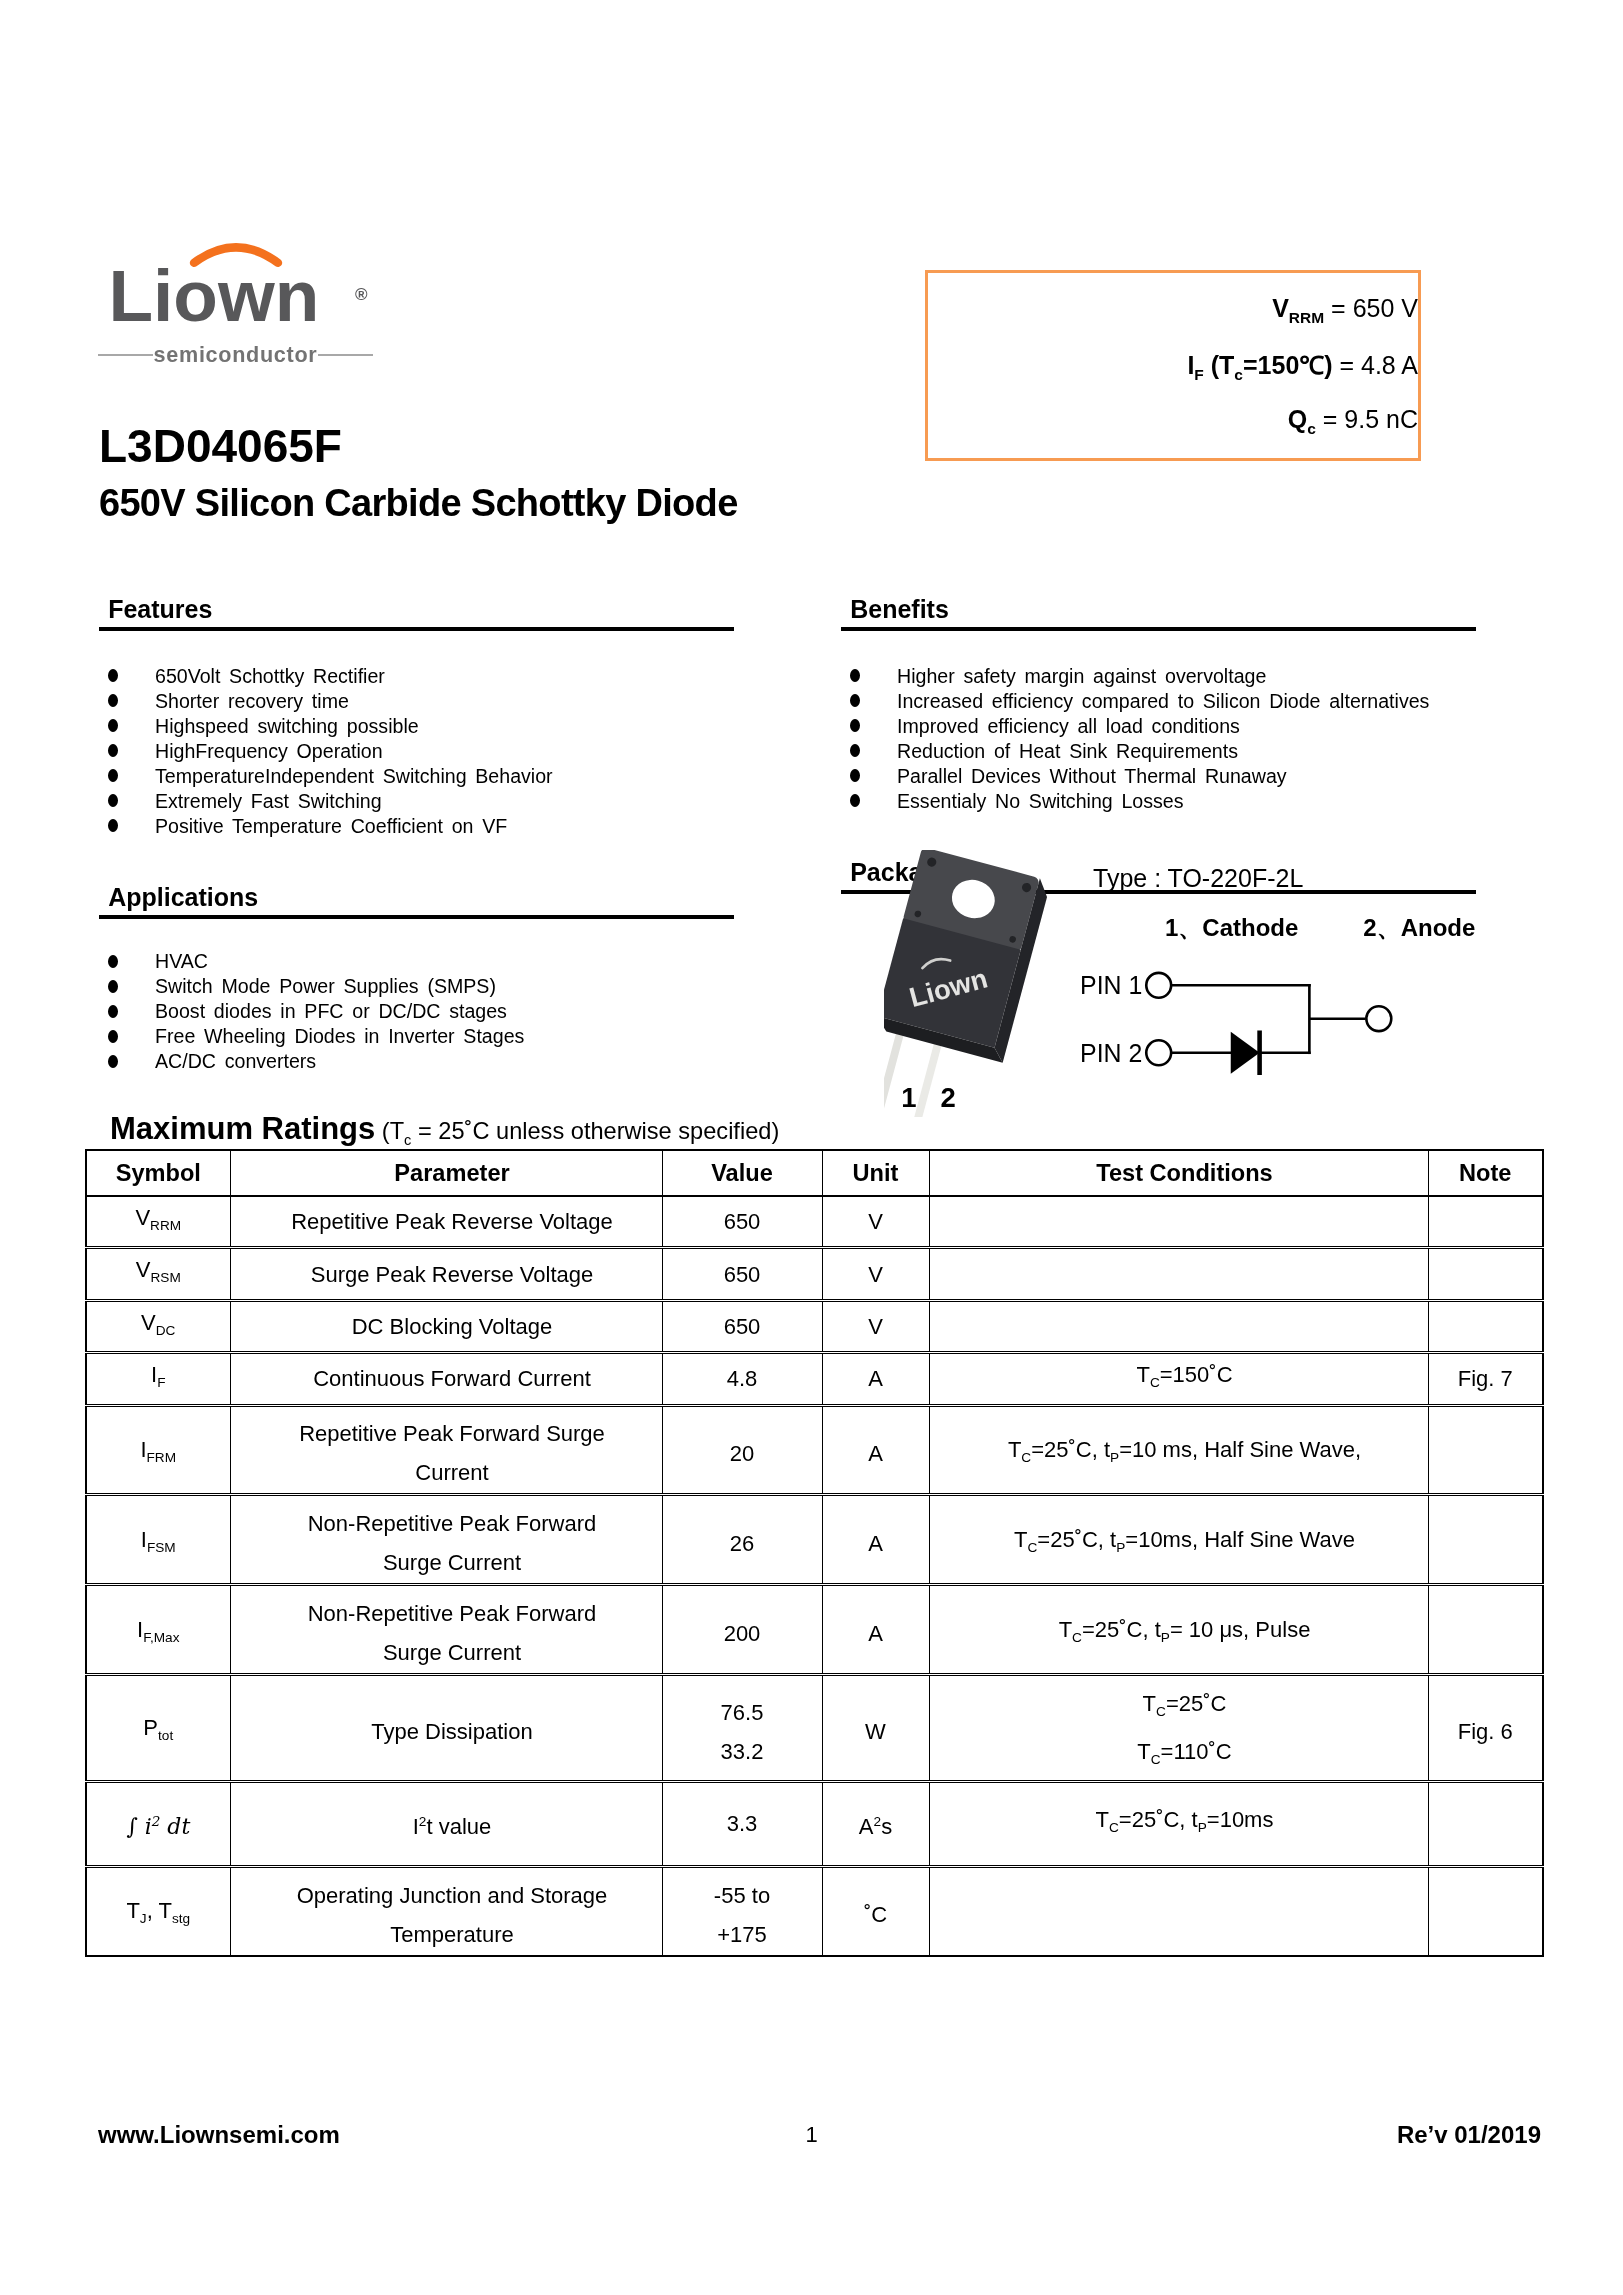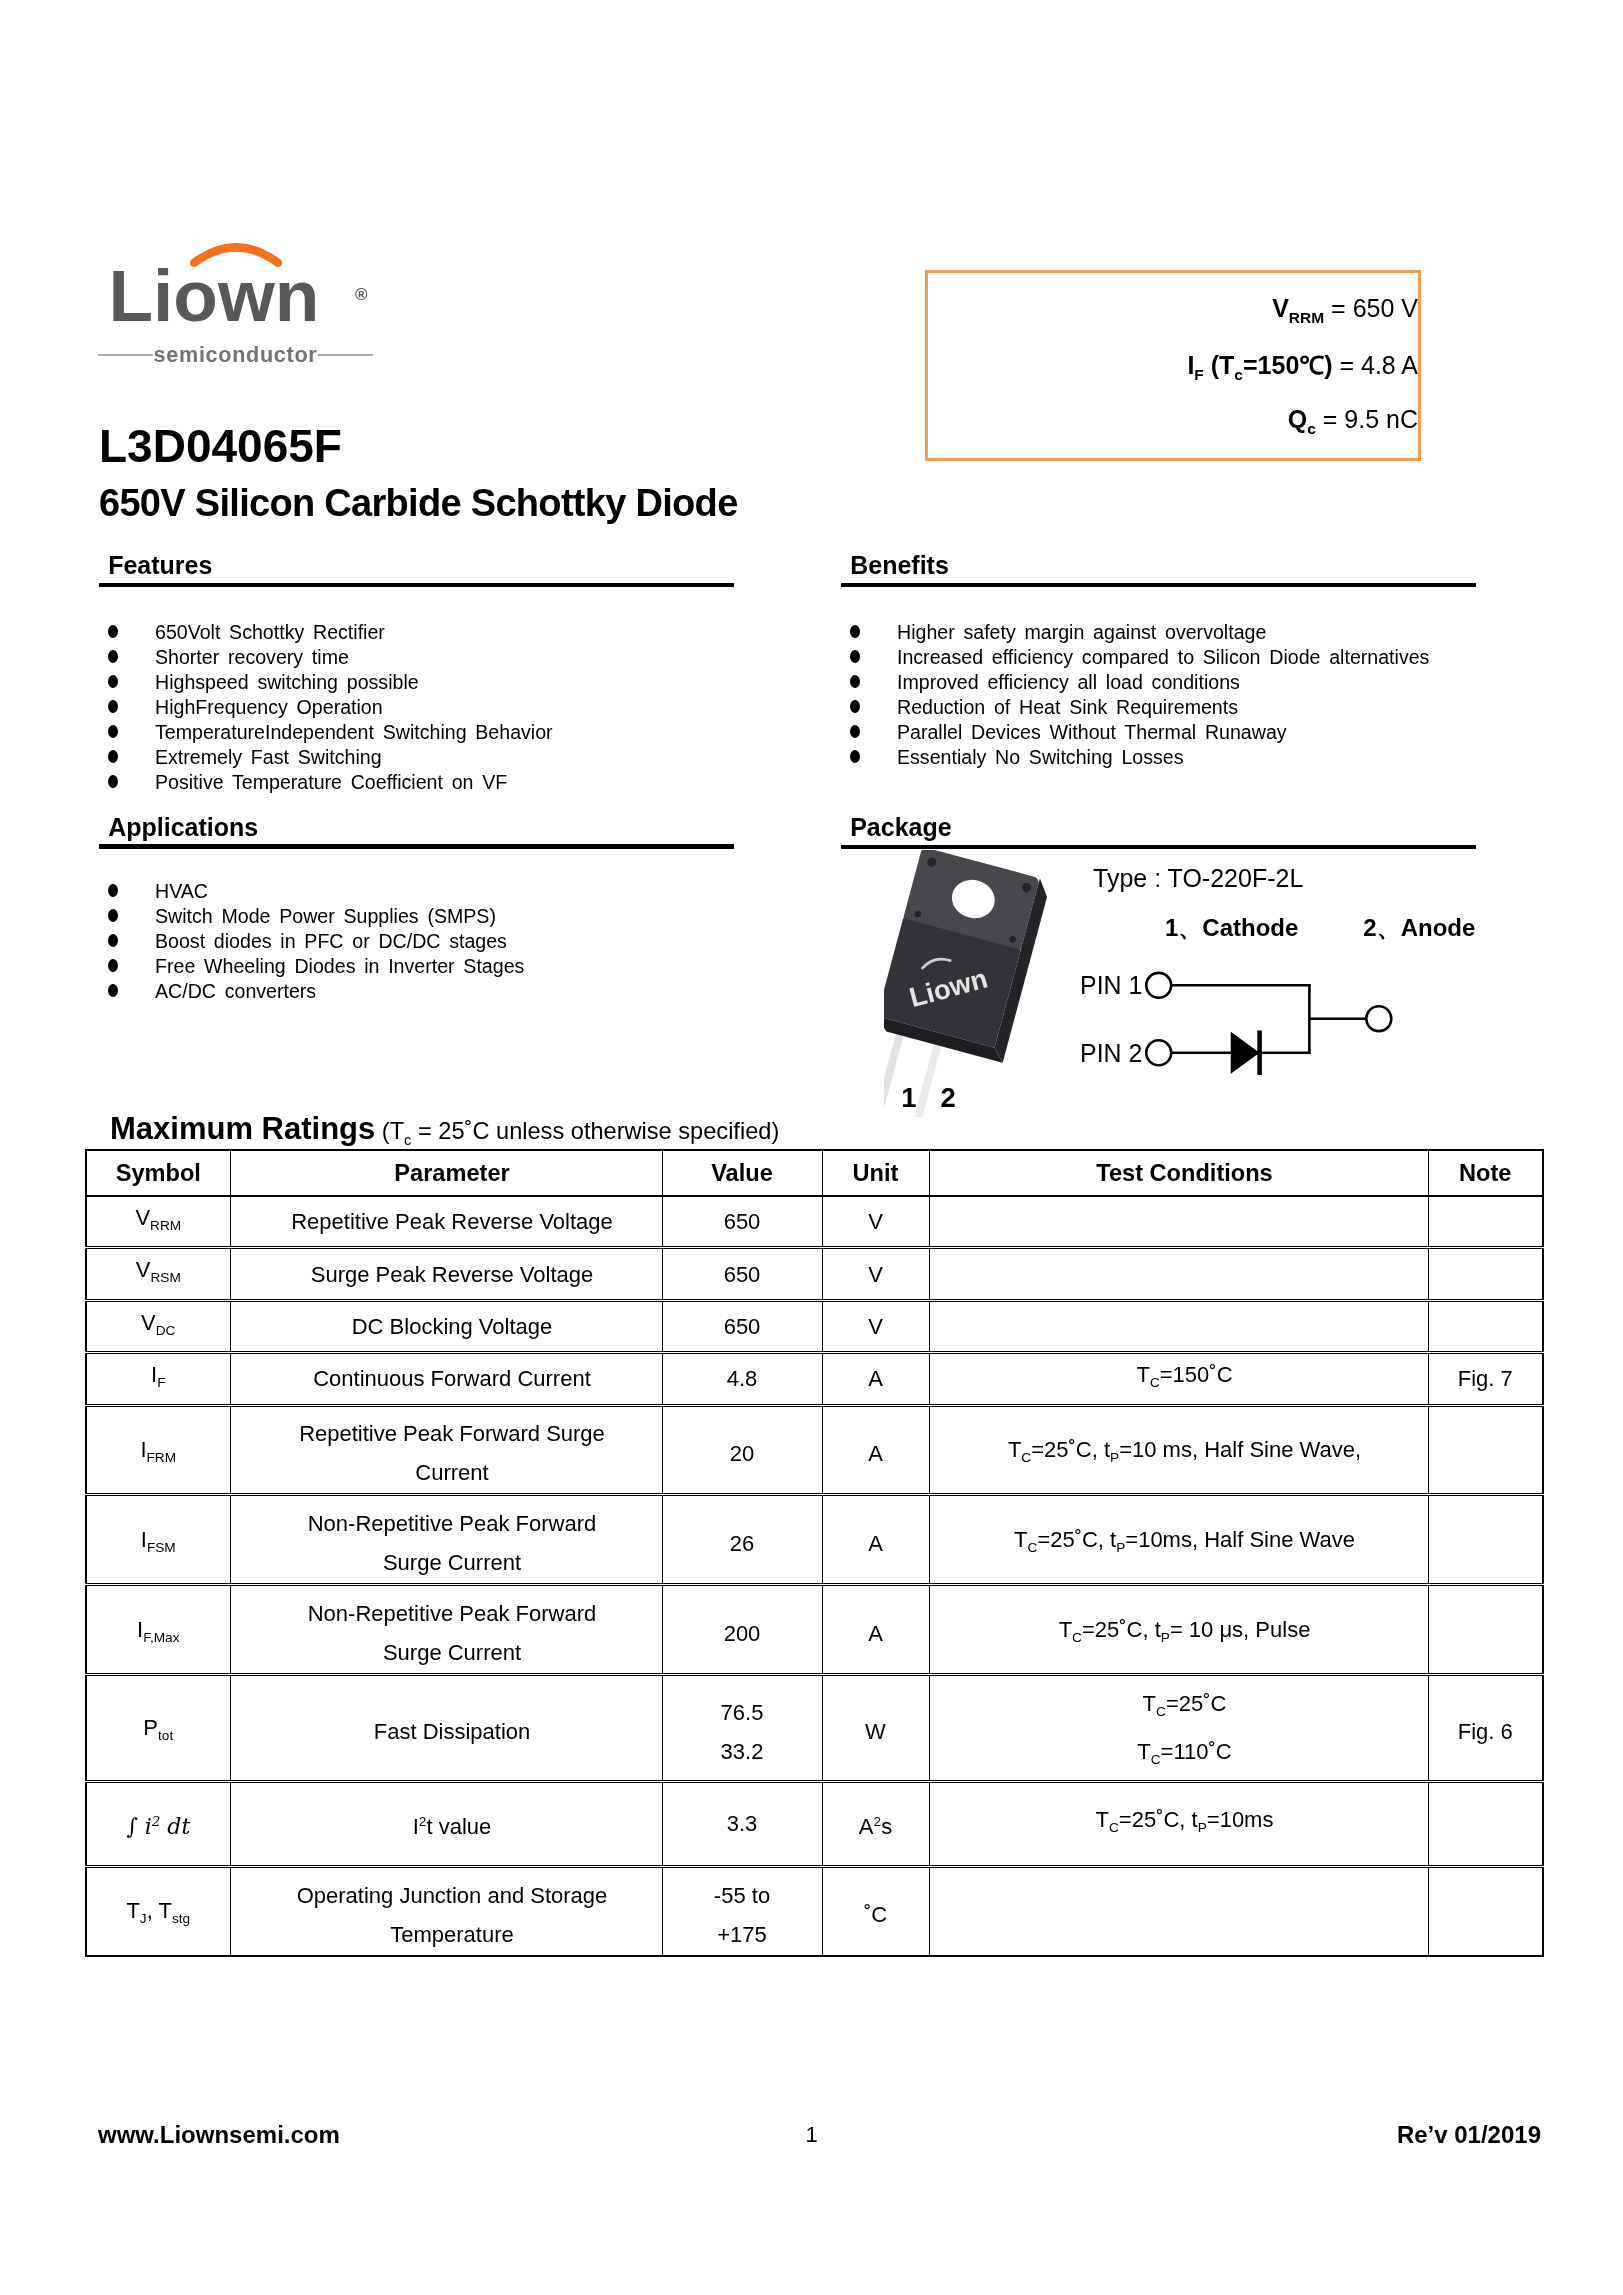--- a/index.html
+++ b/index.html
@@ -26,21 +26,21 @@
   .specline b{font-weight:bold;}
 
   
   .pn{left:99px;top:419px;font-size:46px;font-weight:bold;letter-spacing:0px;}
   .ptitle{left:99px;top:482px;font-size:38px;font-weight:bold;letter-spacing:-0.7px;white-space:nowrap;}
 
   
   .col{top:551px;width:635px;}
   .col-left{left:99px;}
   .col-right{left:841px;}
-  .sec-head{font-size:25px;line-height:29px;font-weight:bold;padding-left:9.2px;}
+  .sec-head{font-size:25px;line-height:29px;font-weight:bold;padding-left:9.2px;margin-top:44px;}
   .sec-rule{height:4.6px;background:#000;margin-top:2.6px;}
   ul.blist{list-style:none;margin:33px 0 0 0;padding:0;}
   ul.blist.tight{margin-top:30px;}
   ul.blist li{display:flex;align-items:flex-start;height:25px;line-height:25px;
     font-size:19.6px;word-spacing:3.3px;white-space:nowrap;}
   .dot{width:9.8px;height:13px;border-radius:50%;background:#000;flex:0 0 9.8px;
     margin:5.2px 37px 0 9.2px;}
   .sec-gap-apps{margin-top:17.7px;}
   .sec-gap-pkg{margin-top:43px;}
 
@@ -317,21 +317,21 @@
     <tr class="rt vtop">
       <td class="c-mid">I<sub>F,Max</sub></td>
       <td class="c-left">Non-Repetitive Peak Forward<br>Surge Current</td>
       <td class="c-mid">200</td>
       <td class="c-mid">A</td>
       <td class="c-left">T<sub>C</sub>=25˚C, t<sub>P</sub>= 10 μs, Pulse</td>
       <td class="c-mid"></td>
     </tr>
     <tr class="rt vtop">
       <td class="c-mid">P<sub>tot</sub></td>
-      <td class="c-left">Fast Dissipation</td>
+      <td class="c-left">Type Dissipation</td>
       <td class="c-mid">76.5<br>33.2</td>
       <td class="c-mid">W</td>
       <td class="c-left">T<sub>C</sub>=25˚C<br>T<sub>C</sub>=110˚C</td>
       <td class="c-mid">Fig. 6</td>
     </tr>
     <tr class="rt">
       <td class="c-mid math">∫ i<sup>2</sup> dt</td>
       <td class="c-left">I<sup>2</sup>t value</td>
       <td class="c-mid">3.3</td>
       <td class="c-mid">A<sup>2</sup>s</td>

